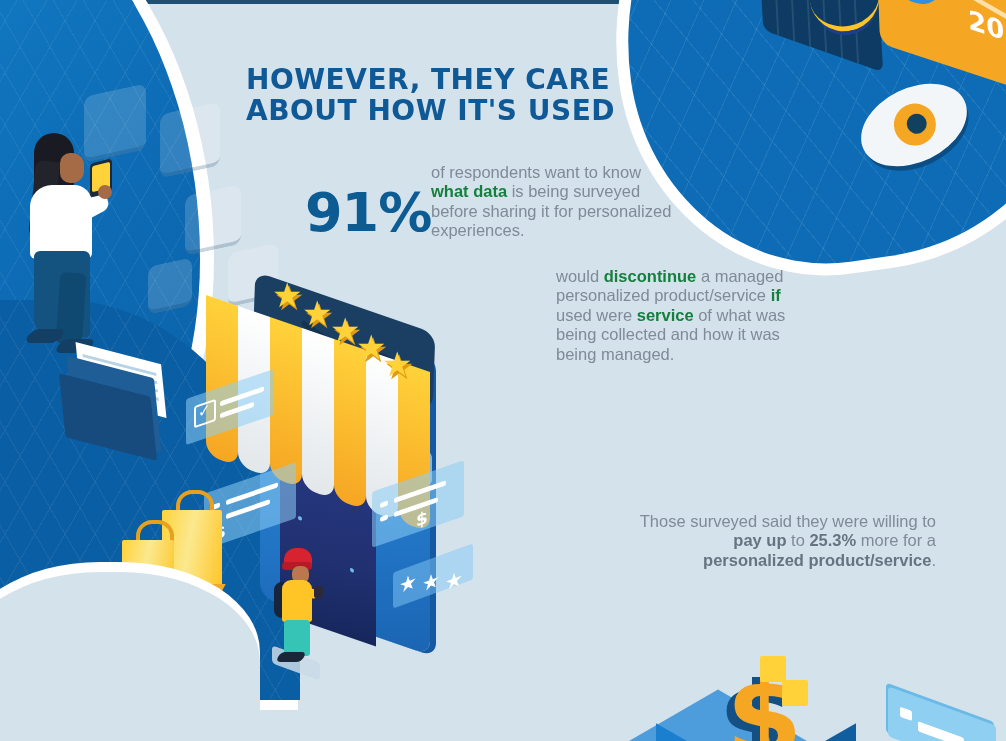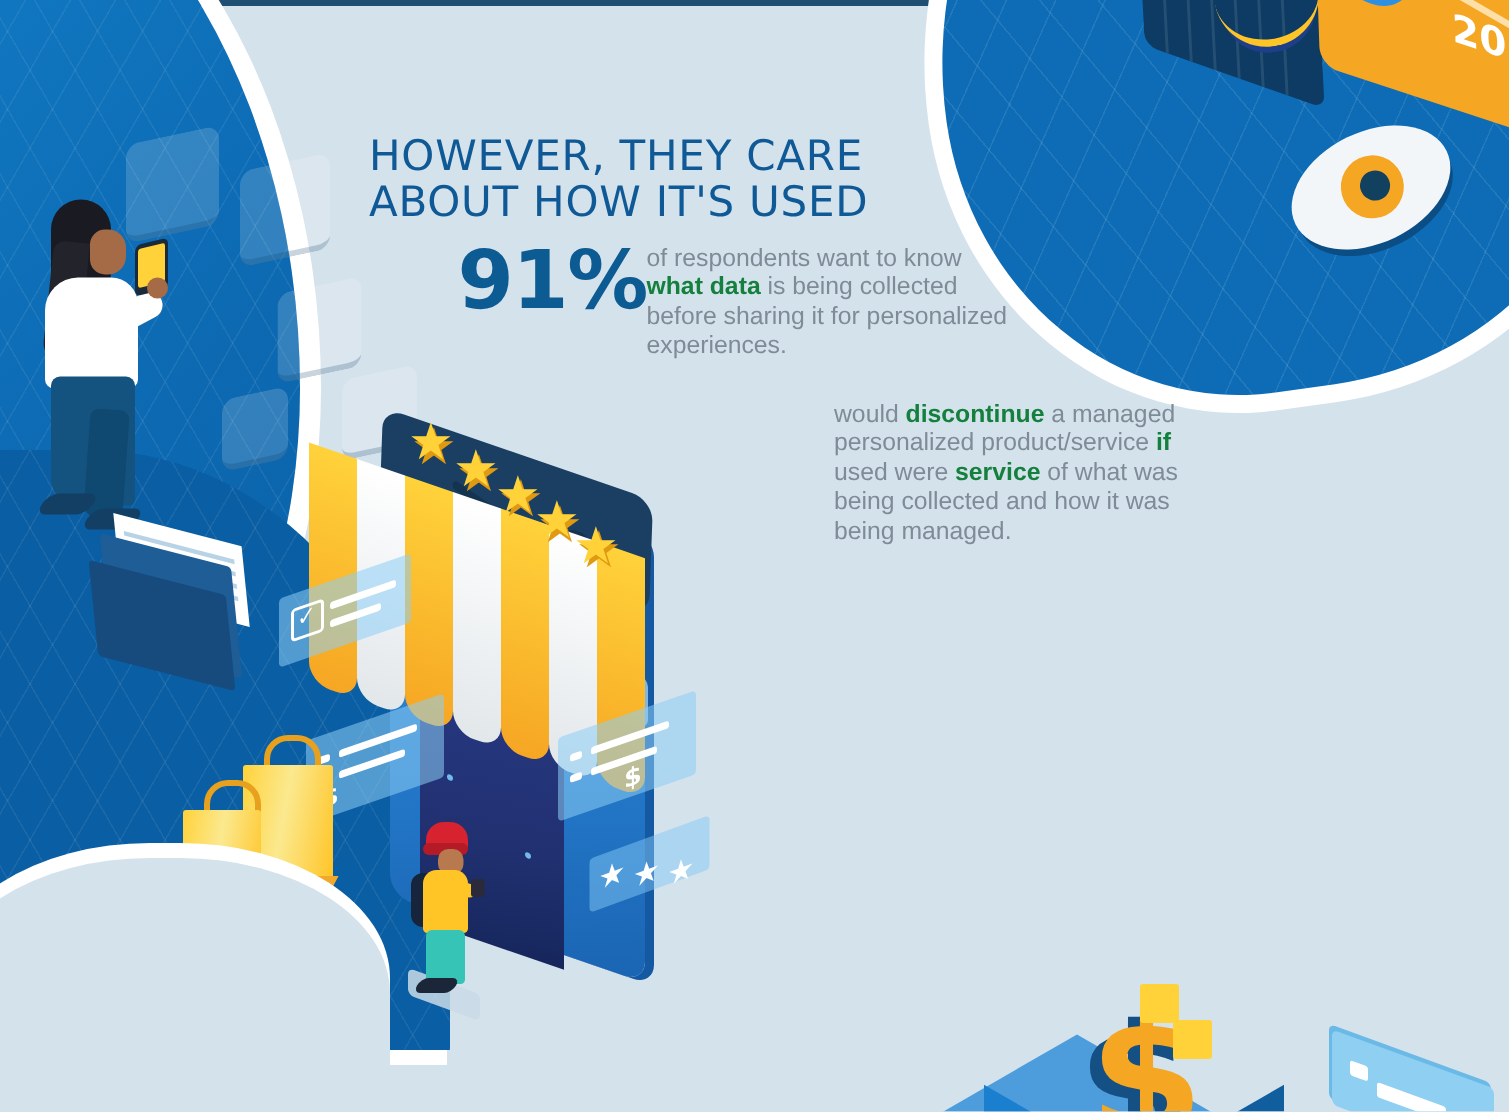--- a/index.html
+++ b/index.html
@@ -358,38 +358,38 @@
     position: absolute; left: 888px; top: 706px; width: 108px; height: 50px;
     background: #8fd0f2; transform: skewY(20deg); border-radius: 4px;
     box-shadow: -2px -3px 0 0 #6bb9e6;
   }
   .bcard i { position: absolute; background: #ffffff; border-radius: 2px; }
 
   
   .heading {
     position: absolute;
     color: #0f5a96;
-    font-weight: normal;
+    font-weight: bold;
     font-size: 28px;
     line-height: 1.12;
     letter-spacing: 0.5px;
     font-family: "DejaVu Sans", sans-serif;
     text-transform: uppercase;
-    margin-top: 24px;
   }
   #heading-care { left: 246px; top: 64px; width: 400px; text-align: left; }
   #heading-pay  { left: 556px; top: 428px; width: 380px; text-align: right; }
   .stat-number {
     position: absolute;
     color: #0d5b93;
     font-weight: bold;
     font-size: 54px;
     line-height: 1;
     font-family: "DejaVu Sans", sans-serif;
     letter-spacing: -1px;
+    margin-top: 26px;
   }
   .stat-text {
     position: absolute;
     color: #7f8b97;
     font-size: 16.5px;
     line-height: 1.18;
     font-family: "Liberation Sans", sans-serif;
   }
   .stat-text b { color: #15803d; font-weight: bold; }
 
@@ -576,19 +576,20 @@
   </div>
 
   <div class="bcard">
     <i style="left:12px; top:16px; width:12px; height:10px;"></i>
     <i style="left:30px; top:24px; width:46px; height:10px;"></i>
   </div>
 
   <div class="heading" id="heading-care">However, they care about how it's used</div>
 
   <div class="stat-number" id="stat-91-num">91%</div>
-  <div class="stat-text" id="stat-91-txt"><span>of respondents want to know </span><b>what data</b><span> is being collected before sharing it for personalized experiences.</span></div>
+  <div class="stat-text" id="stat-91-txt"><span>of respondents want to know </span><b>what data</b><span> is being surveyed before sharing it for personalized experiences.</span></div>
 
   <div class="stat-text" id="stat-88-txt"><span>would </span><b>discontinue</b><span> a managed personalized product/service </span><b>if</b><span> used were </span><b>service</b><span> of what was being collected and how it was being managed.</span></div>
 
 
+  <div id="pay-text"><span>Those surveyed said they were willing to </span><b>pay up</b><span> to </span><b>25.3%</b><span> more for a </span><b>personalized product/service</b><span>.</span></div>
 
 </div>
 
 </body></html>

